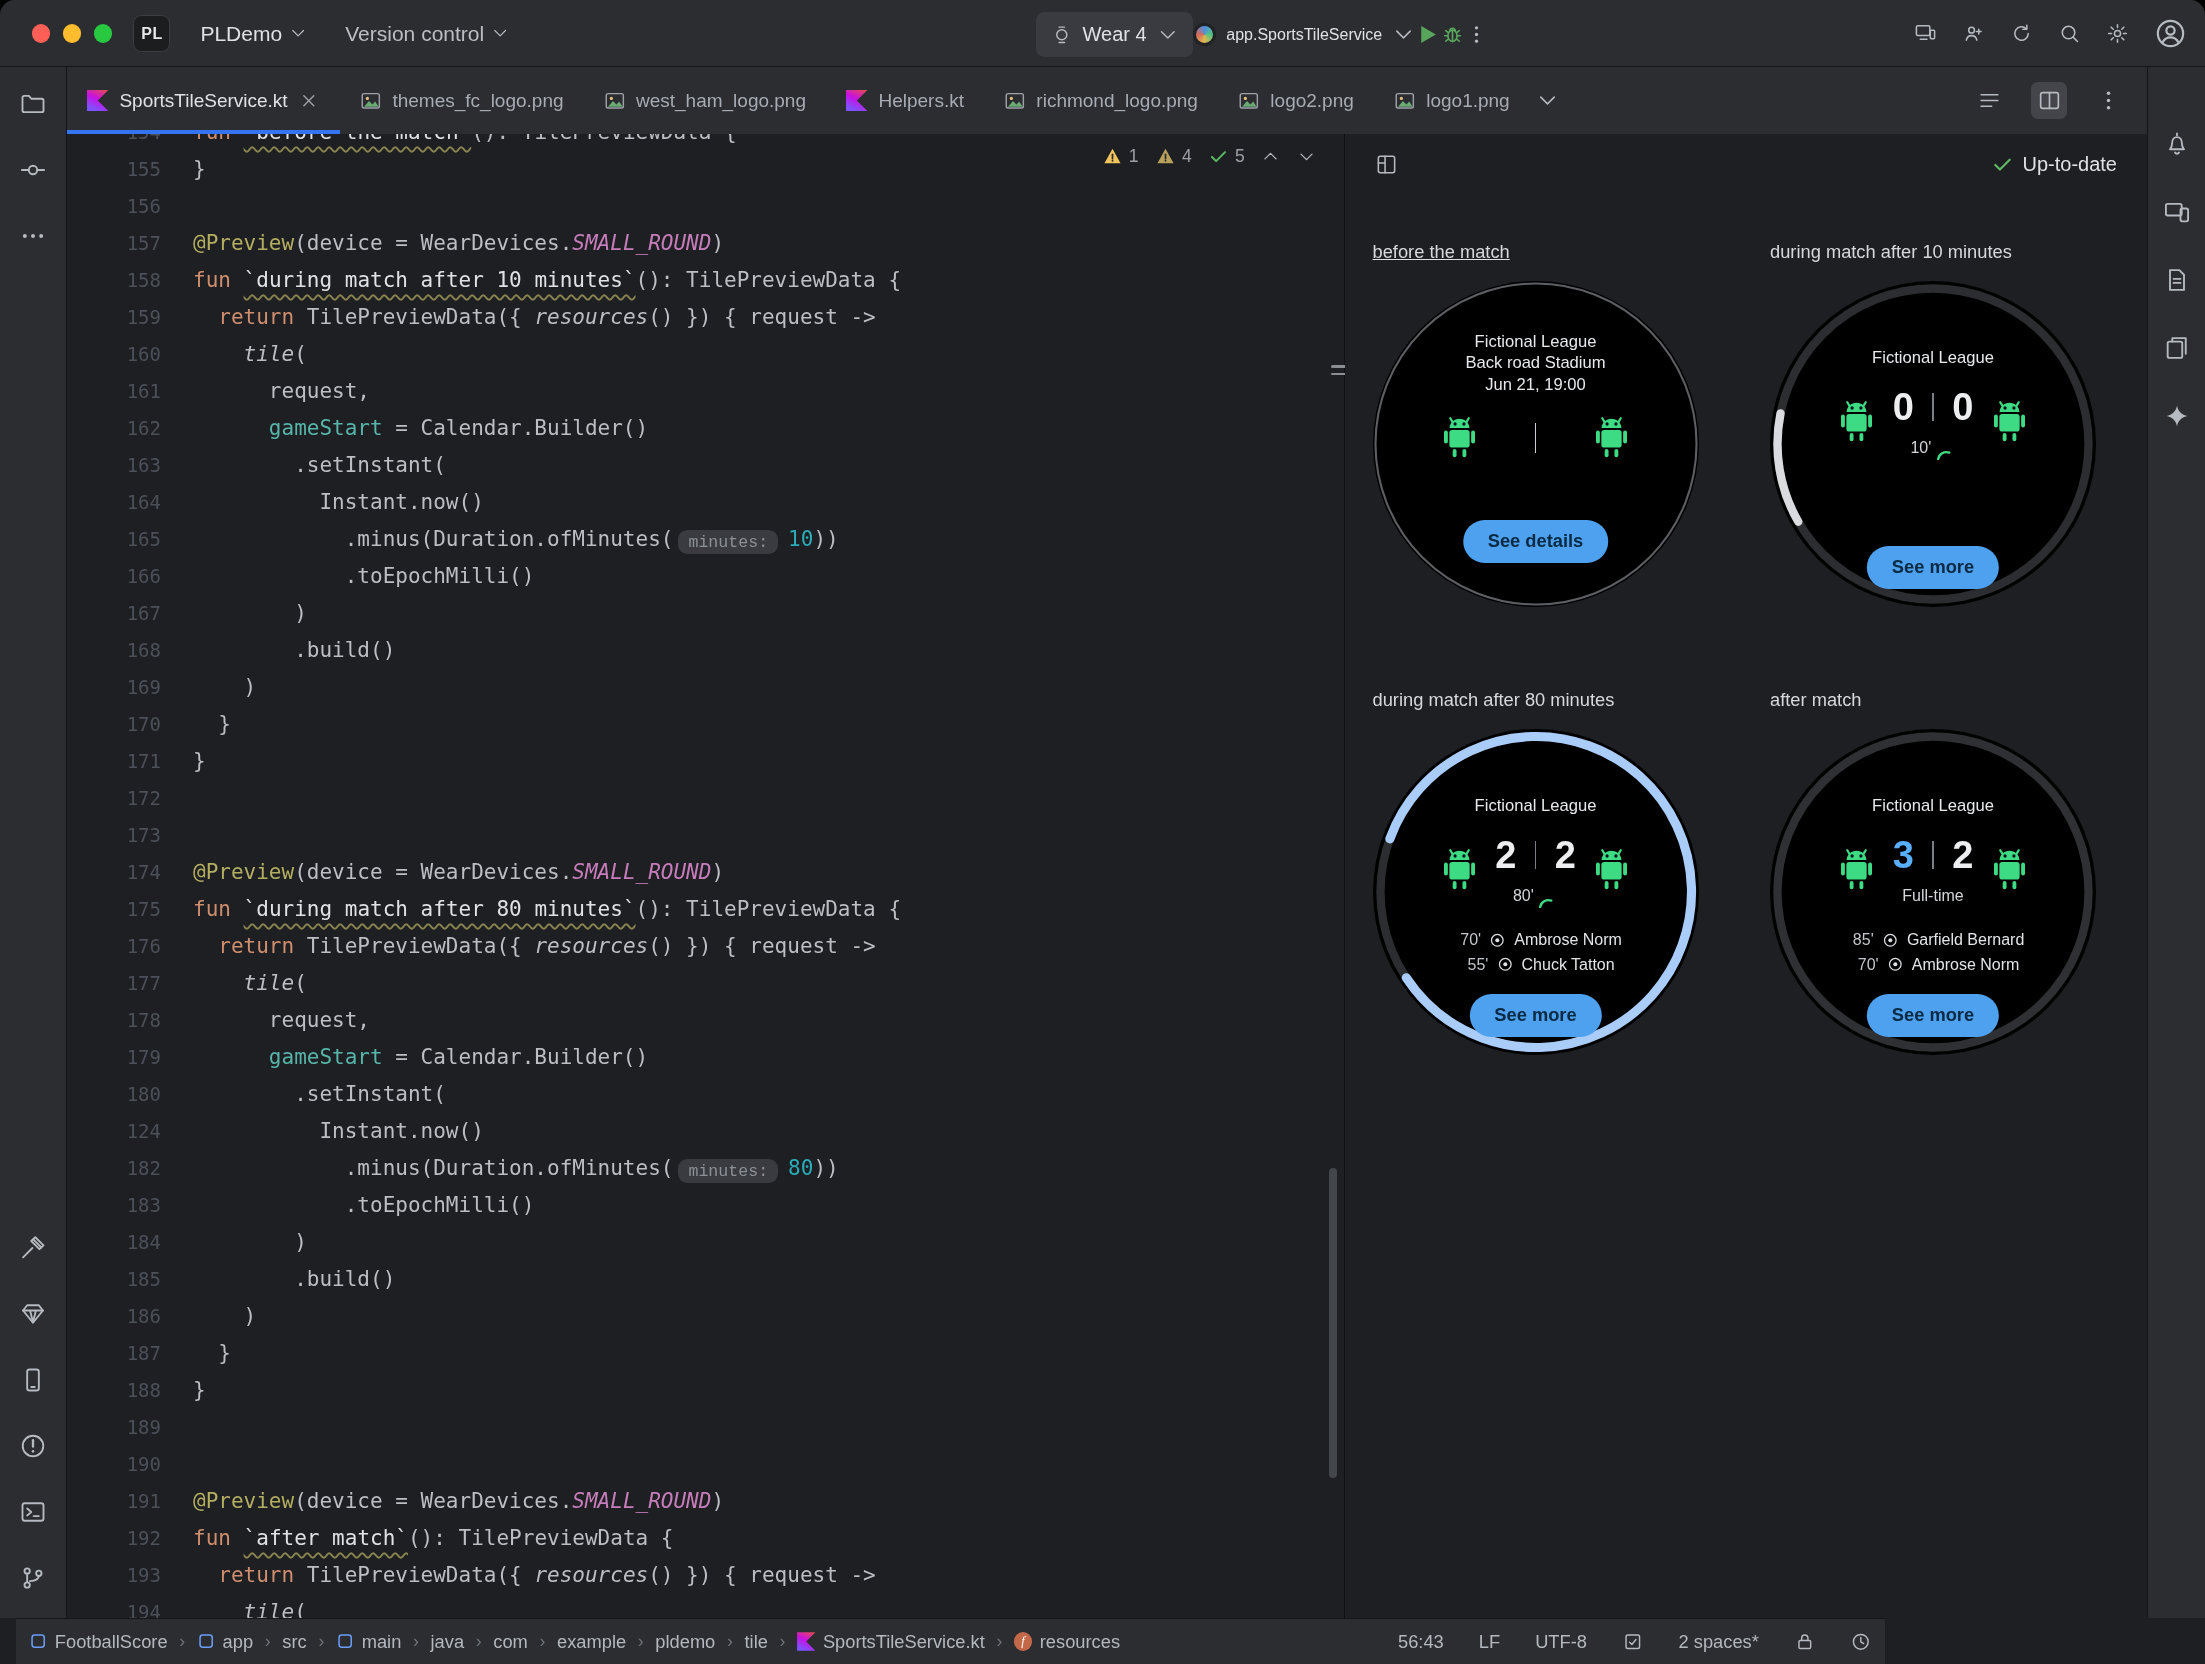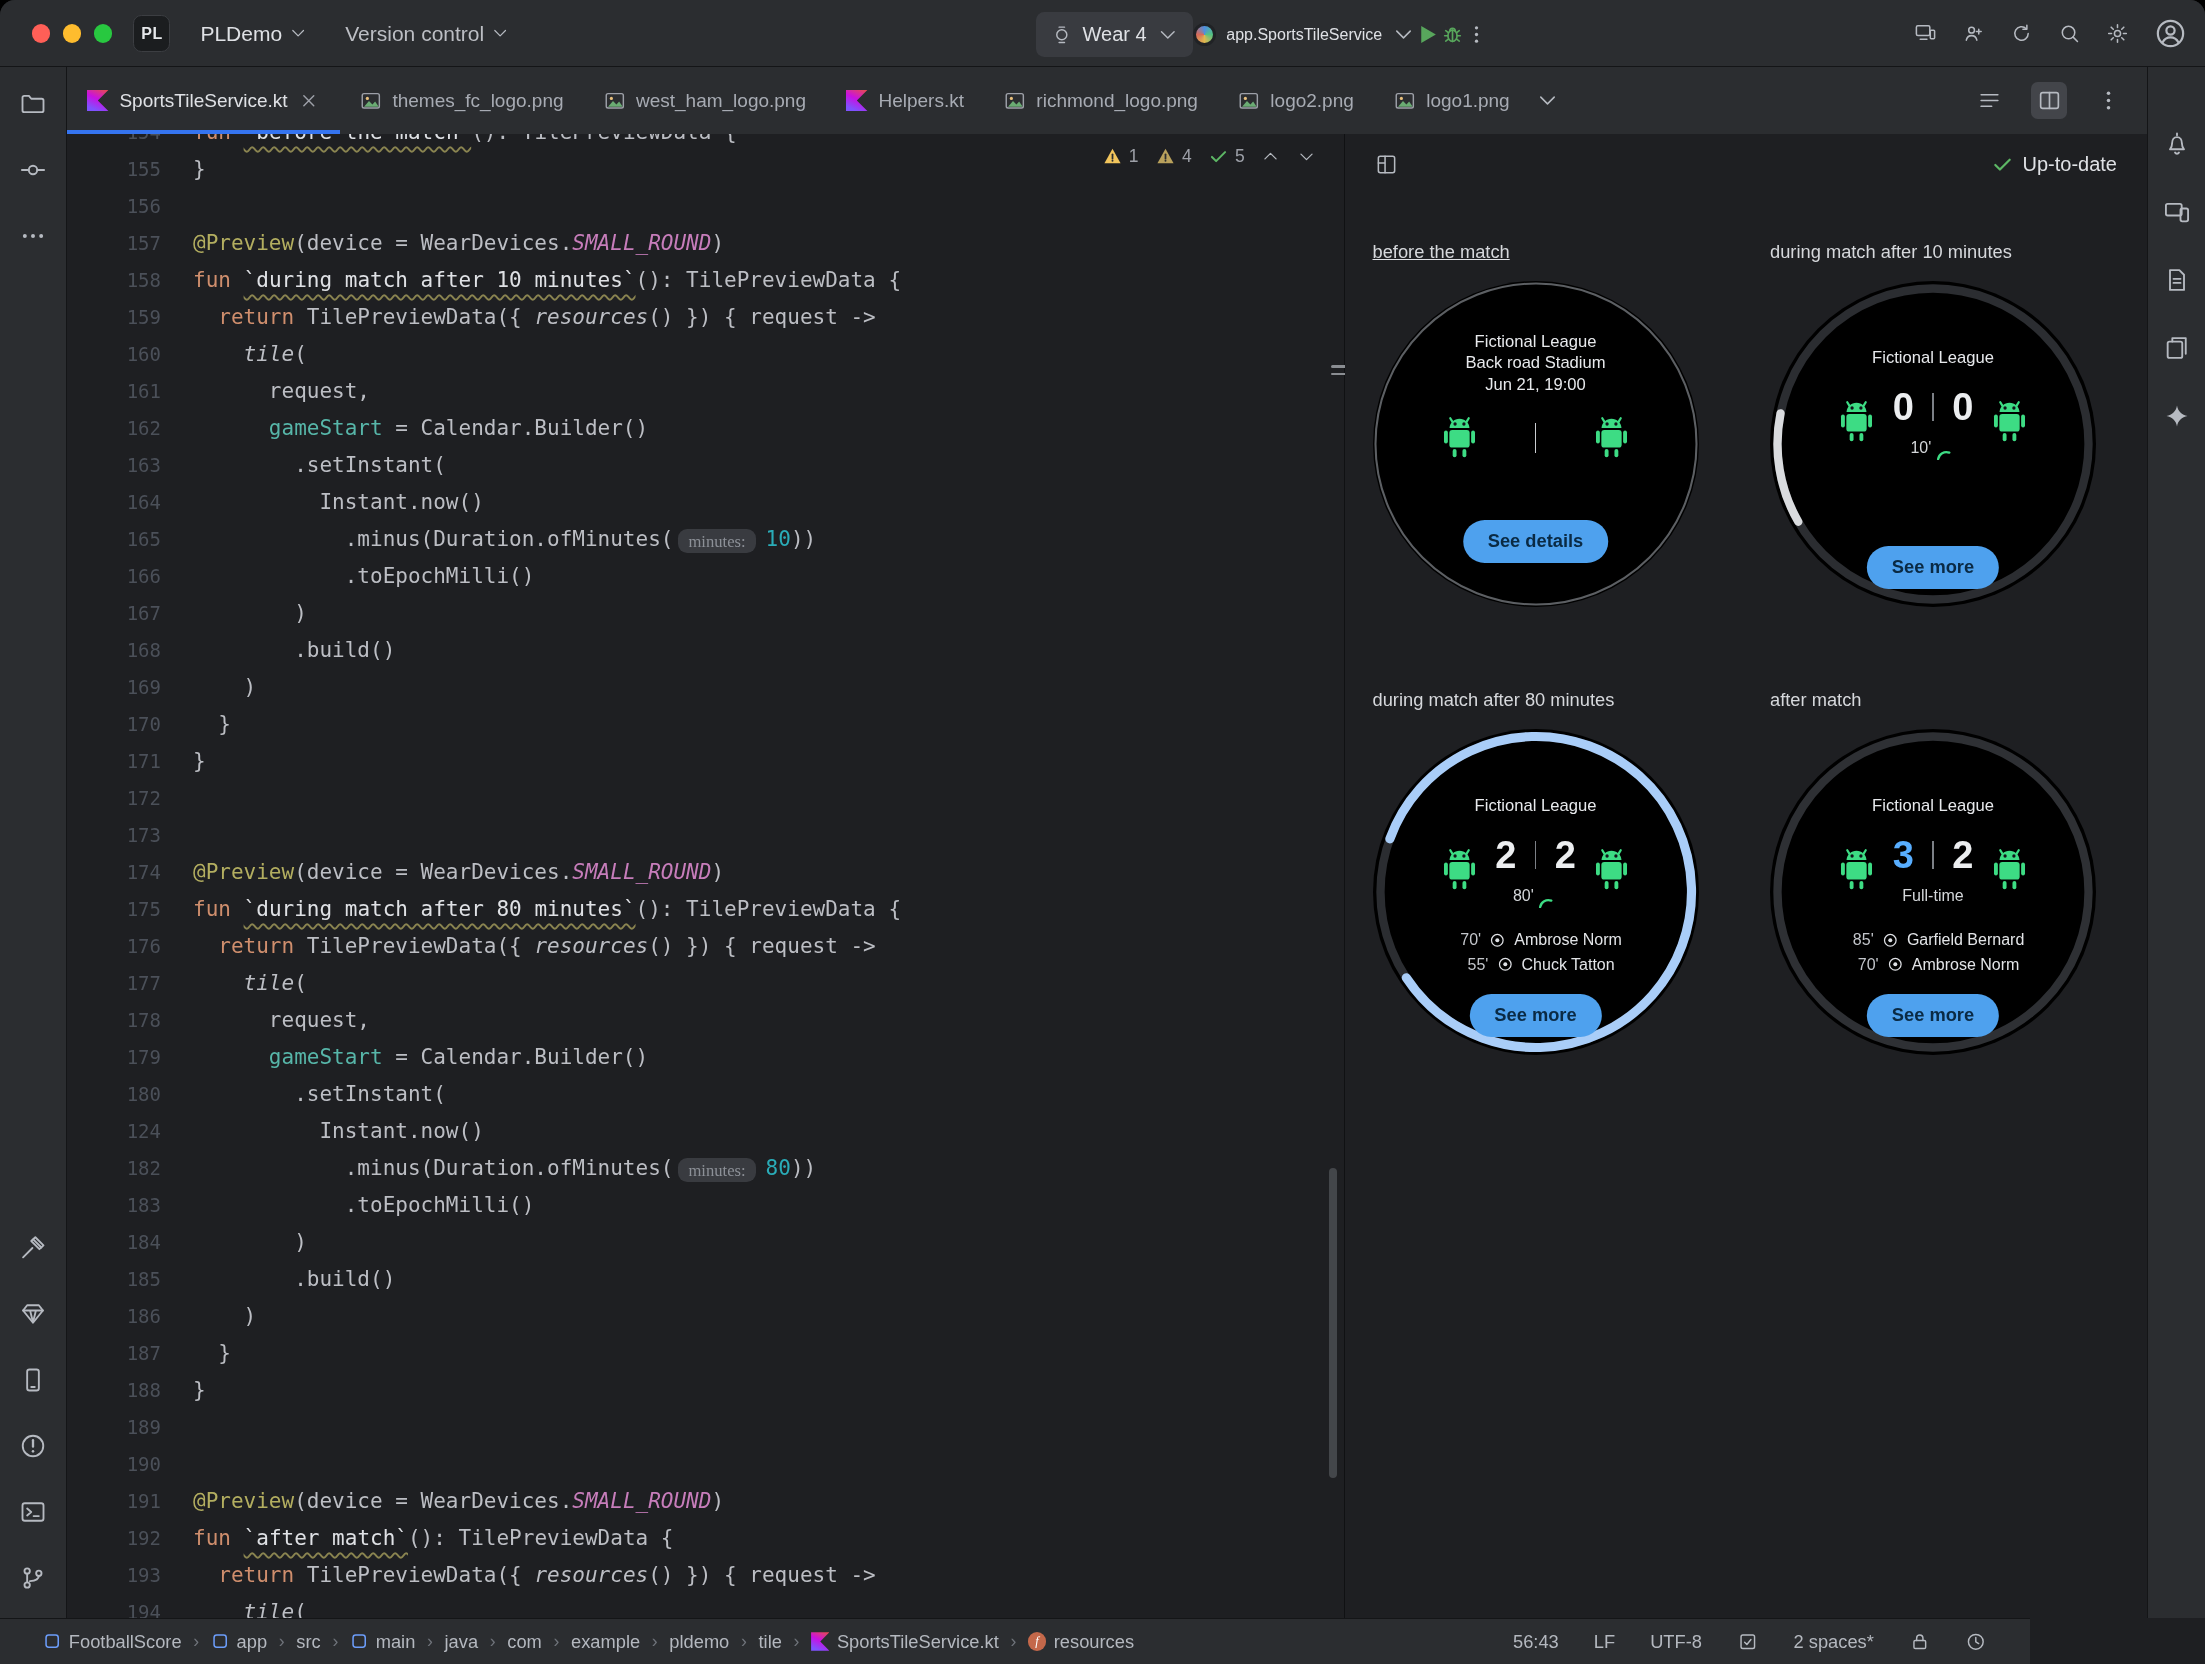--- a/index.html
+++ b/index.html
@@ -58,21 +58,21 @@
 .row .ln{width:126px;padding-right:32px;text-align:right;color:#4b5059;font-size:19px;flex:none}
 .row .lc{flex:1}
 .cl-p{color:#bcbec4}
 .cl-kw{color:#cf8e6d}
 .cl-ann{color:#b3ae60}
 .cl-cn{color:#c77dbb;font-style:italic}
 .cl-na{color:#57b6a9}
 .cl-nu{color:#2aacb8}
 .cl-it{color:#bcbec4;font-style:italic}
 .cl-fn{color:#dfe1e5;text-decoration-line:underline;text-decoration-style:wavy;text-decoration-color:#8a8450;text-decoration-thickness:1.7px;text-underline-offset:6.7px}
-.cl-hint{background:#393b40;color:#8c9097;border-radius:9.2px;padding:2.5px 10px;font-size:16.6px;font-family:Liberation Serif, serif;margin:0 10px 0 5px}
+.cl-hint{background:#393b40;color:#8c9097;border-radius:9.2px;padding:2.5px 10px;font-size:16.6px;font-family:Liberation Mono, monospace;margin:0 10px 0 5px}
 .inspections{position:absolute;top:11.7px;right:28px;display:flex;align-items:center;gap:16.6px;font-size:17.5px;color:#9da0a8}
 .insp-items{display:flex;align-items:center;gap:16.6px}
 .insp-item{display:flex;align-items:center;gap:5.8px}
 .insp-item svg{width:21px;height:21px}
 .insp-nav svg{width:19px;height:19px}
 .scrollthumb{position:absolute;right:6.7px;top:1034px;width:8.3px;height:310px;background:#4a4d51;border-radius:4.2px;opacity:.85}
 .split-divider{position:absolute;left:1344px;top:134px;width:0.8px;height:1485px;background:#101113}
 .split-handle{position:absolute;left:1331px;top:361px;width:25px;height:18.3px;display:flex;flex-direction:column;justify-content:center;gap:5px}
 .split-handle i{display:block;height:2.5px;background:#8a8d92;border-radius:1.7px}
 
@@ -104,21 +104,21 @@
 .w-arc{margin-top:7.5px}
 .w-events{position:absolute;top:202px;left:0;right:0;display:flex;flex-direction:column;gap:6.7px;align-items:center}
 .ev{display:flex;align-items:center;gap:8.3px;font-size:16px;color:#e2e4e7}
 .ev .m{color:#c3c6cb;width:32px;text-align:right}
 .ev .fb svg{width:16.6px;height:16.6px}
 .w-btn{position:absolute;left:50%;transform:translateX(-50%);height:43px;border-radius:21.6px;background:#4ea1ee;color:#0a2a44;font-size:18.3px;font-weight:600;display:flex;align-items:center;padding:0 25px;white-space:nowrap}
 .w-btn.pos-info{top:239px}
 .w-btn.pos-score{top:265px}
 
 
-.statusbar{position:absolute;left:0;bottom:0;width:2030px;height:46px;background:#2b2d30;border-top:0.8px solid #141517;display:flex;align-items:center;justify-content:space-between;padding:0 43px;font-size:18.3px;color:#b4b8bf}
+.statusbar{position:absolute;left:16px;bottom:0;width:1869px;height:46px;background:#2b2d30;border-top:0.8px solid #141517;display:flex;align-items:center;justify-content:space-between;padding:0 13px;font-size:18.3px;color:#b4b8bf}
 .crumbs{display:flex;align-items:center;gap:11.7px}
 .crumb{display:flex;align-items:center;gap:7.5px}
 .crumb .icon svg{width:18.3px;height:18.3px}
 .crumb-sep{color:#6f737a;font-size:17.5px}
 .sb-right{display:flex;align-items:flex-start;gap:35px}
 .sbi svg{width:21.6px;height:21.6px}
 
 
 .kmark{display:inline-block;width:21.6px;height:21.6px;background:linear-gradient(24deg,#7F52FF 15%,#C811E2 55%,#E54857 95%);clip-path:polygon(0 0,100% 0,50% 50%,100% 100%,0 100%)}
 .crumb .kmark{width:18.3px;height:18.3px}

